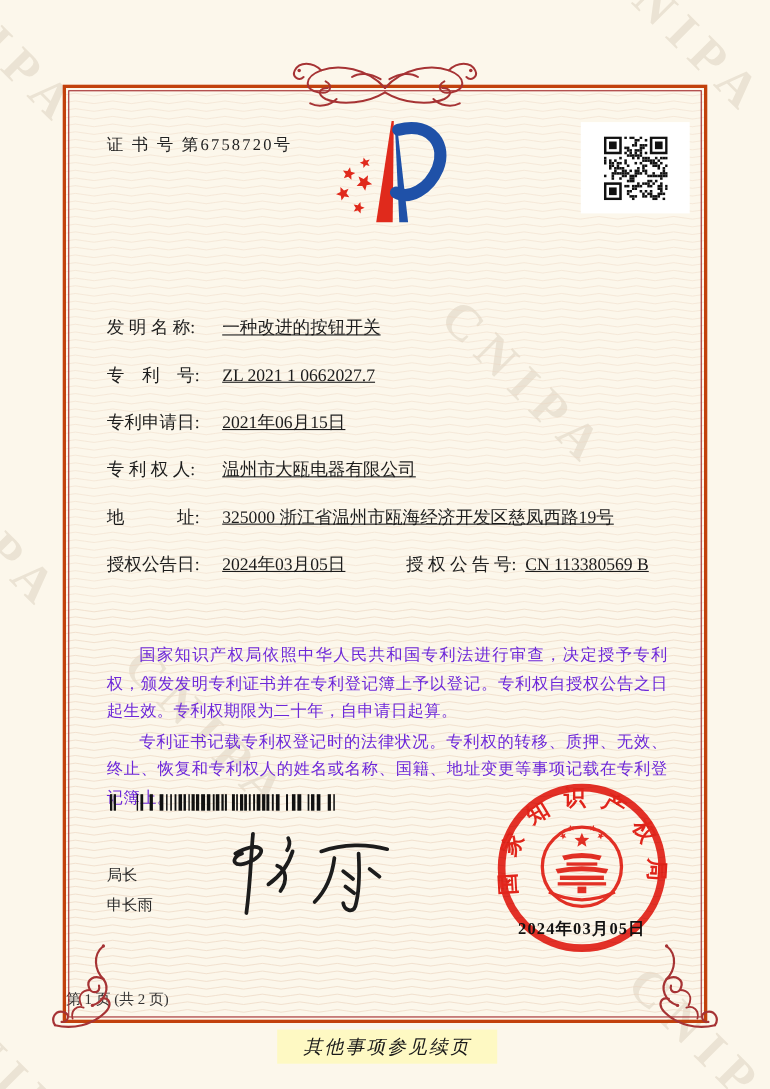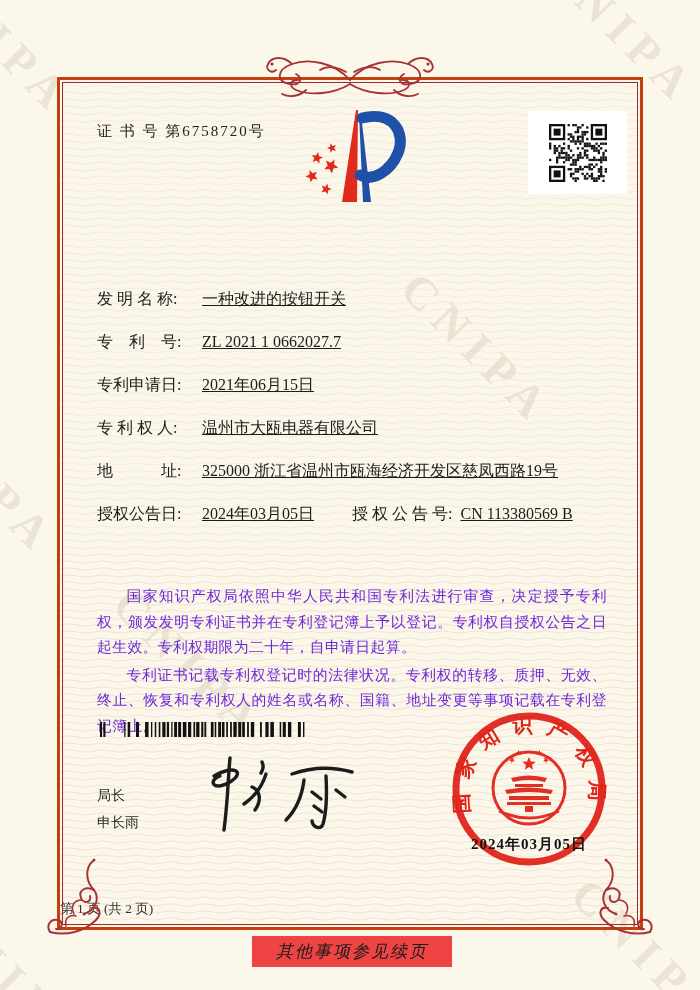--- a/index.html
+++ b/index.html
@@ -36,21 +36,21 @@
   .title{
     position:absolute;left:0;top:120px;width:100%;margin:0;
     text-align:center;font-size:37px;font-weight:400;
     letter-spacing:16px;padding-left:16px;box-sizing:border-box;color:#131313;
   }
   
   .fields{position:absolute;left:37px;top:206px;width:515px;font-size:16px;}
   .row{height:43px;line-height:26px;white-space:nowrap;}
   .lab{display:inline-block;min-width:97px;}
   .val{margin-left:8px;text-decoration:underline;}
-  .lab2{margin-left:38px;}
+  .lab2{margin-left:55px;}
   
   .paras{
     position:absolute;left:37px;top:504px;width:510px;
     font-size:14.8px;line-height:25.5px;letter-spacing:0.4px;
     color:#6d28d9;text-align:justify;
   }
   .paras p{margin:0 0 2px 0;text-indent:2em;}
   
   #barcode{position:absolute;left:40px;top:641px;width:206px;height:17px;}
   .sig-labels{
@@ -61,21 +61,21 @@
   #signature{position:absolute;left:140px;top:672px;width:170px;height:82px;}
   #seal{position:absolute;left:388px;top:628px;width:162px;height:162px;mix-blend-mode:multiply;}
   .page-info{position:absolute;left:0;top:820px;width:100%;font-size:13.5px;color:#333;}
   
   .orn-top{position:absolute;left:246px;top:50px;width:208px;height:52px;z-index:2;}
   .corner{position:absolute;width:62px;height:80px;z-index:2;}
   .corner-l{left:44px;top:856px;}
   .corner-r{left:594px;top:856px;}
   
   .note-box{
-    position:absolute;left:252px;top:936px;width:200px;height:31px;background:#ef4444;
+    position:absolute;left:252px;top:936px;width:200px;height:31px;background:#fef9c3;
     display:flex;align-items:center;justify-content:center;z-index:2;
     font-size:17px;font-style:italic;letter-spacing:2px;color:#1a1a1a;
   }
 </style>
 </head>
 <body>
 
 <span class="wm" style="left:-52px;top:-48px">CNIPA</span>
 <span class="wm" style="left:572px;top:-58px">CNIPA</span>
 <span class="wm" style="left:428px;top:262px">CNIPA</span>

